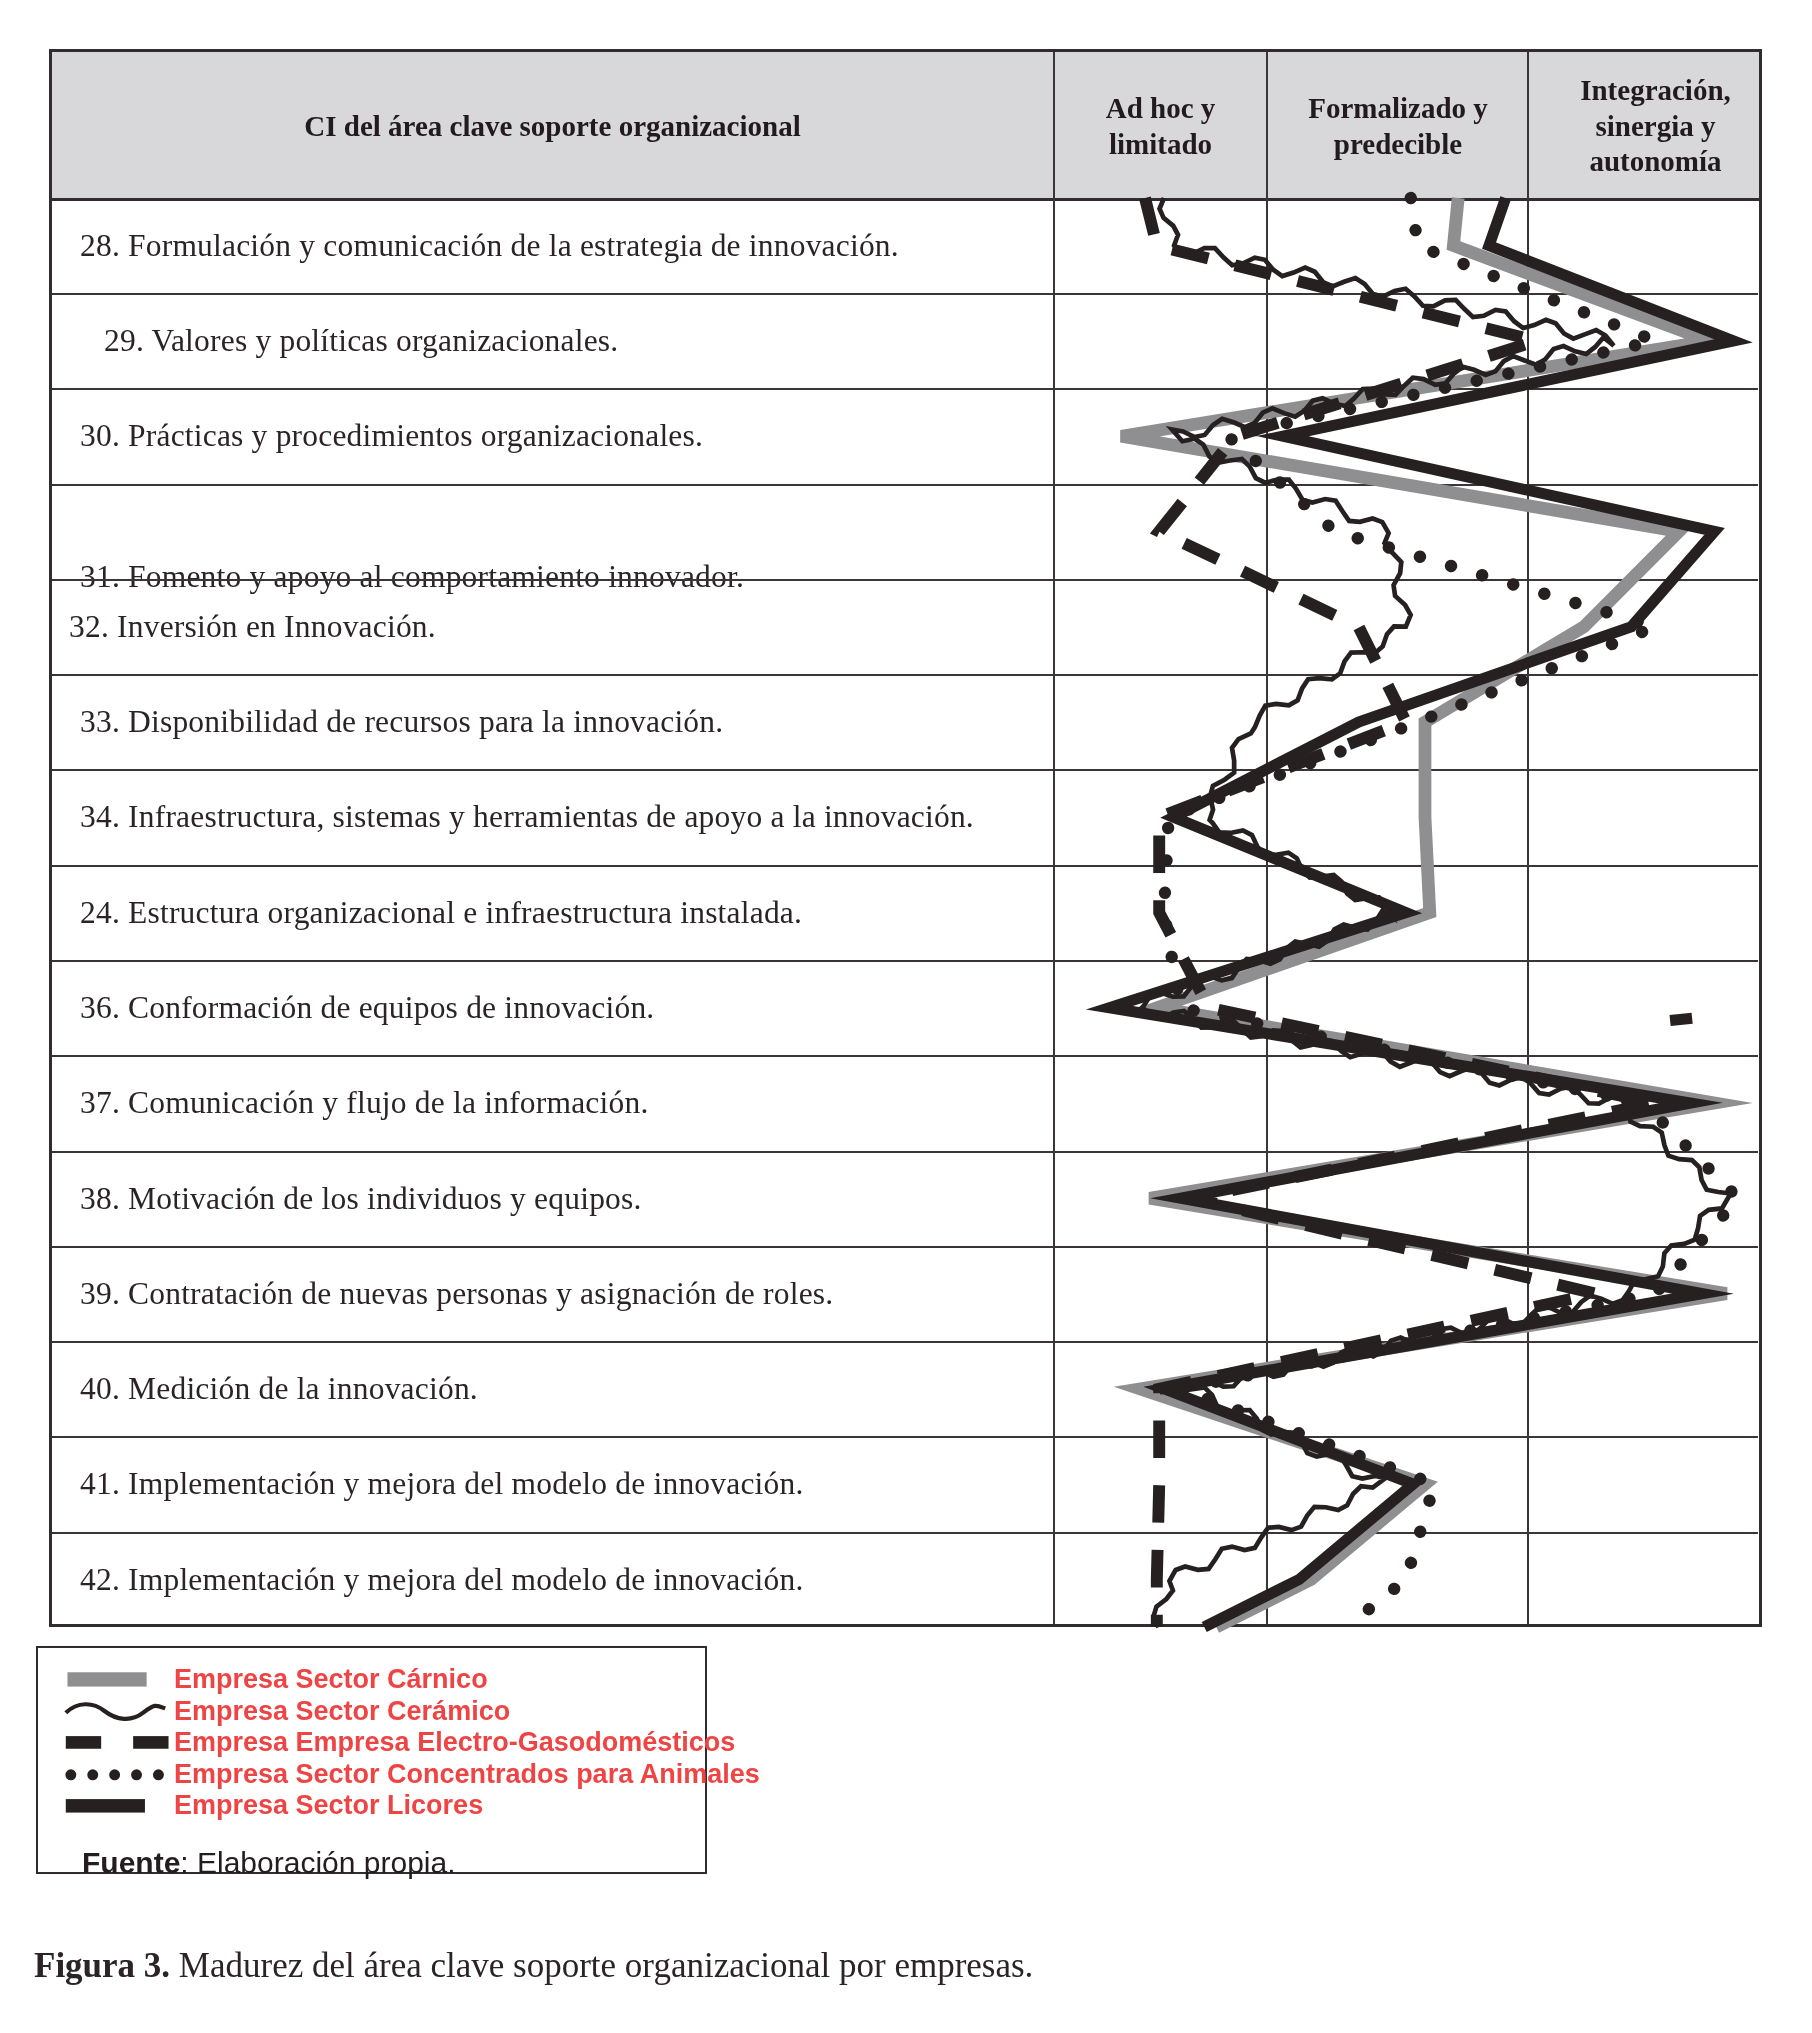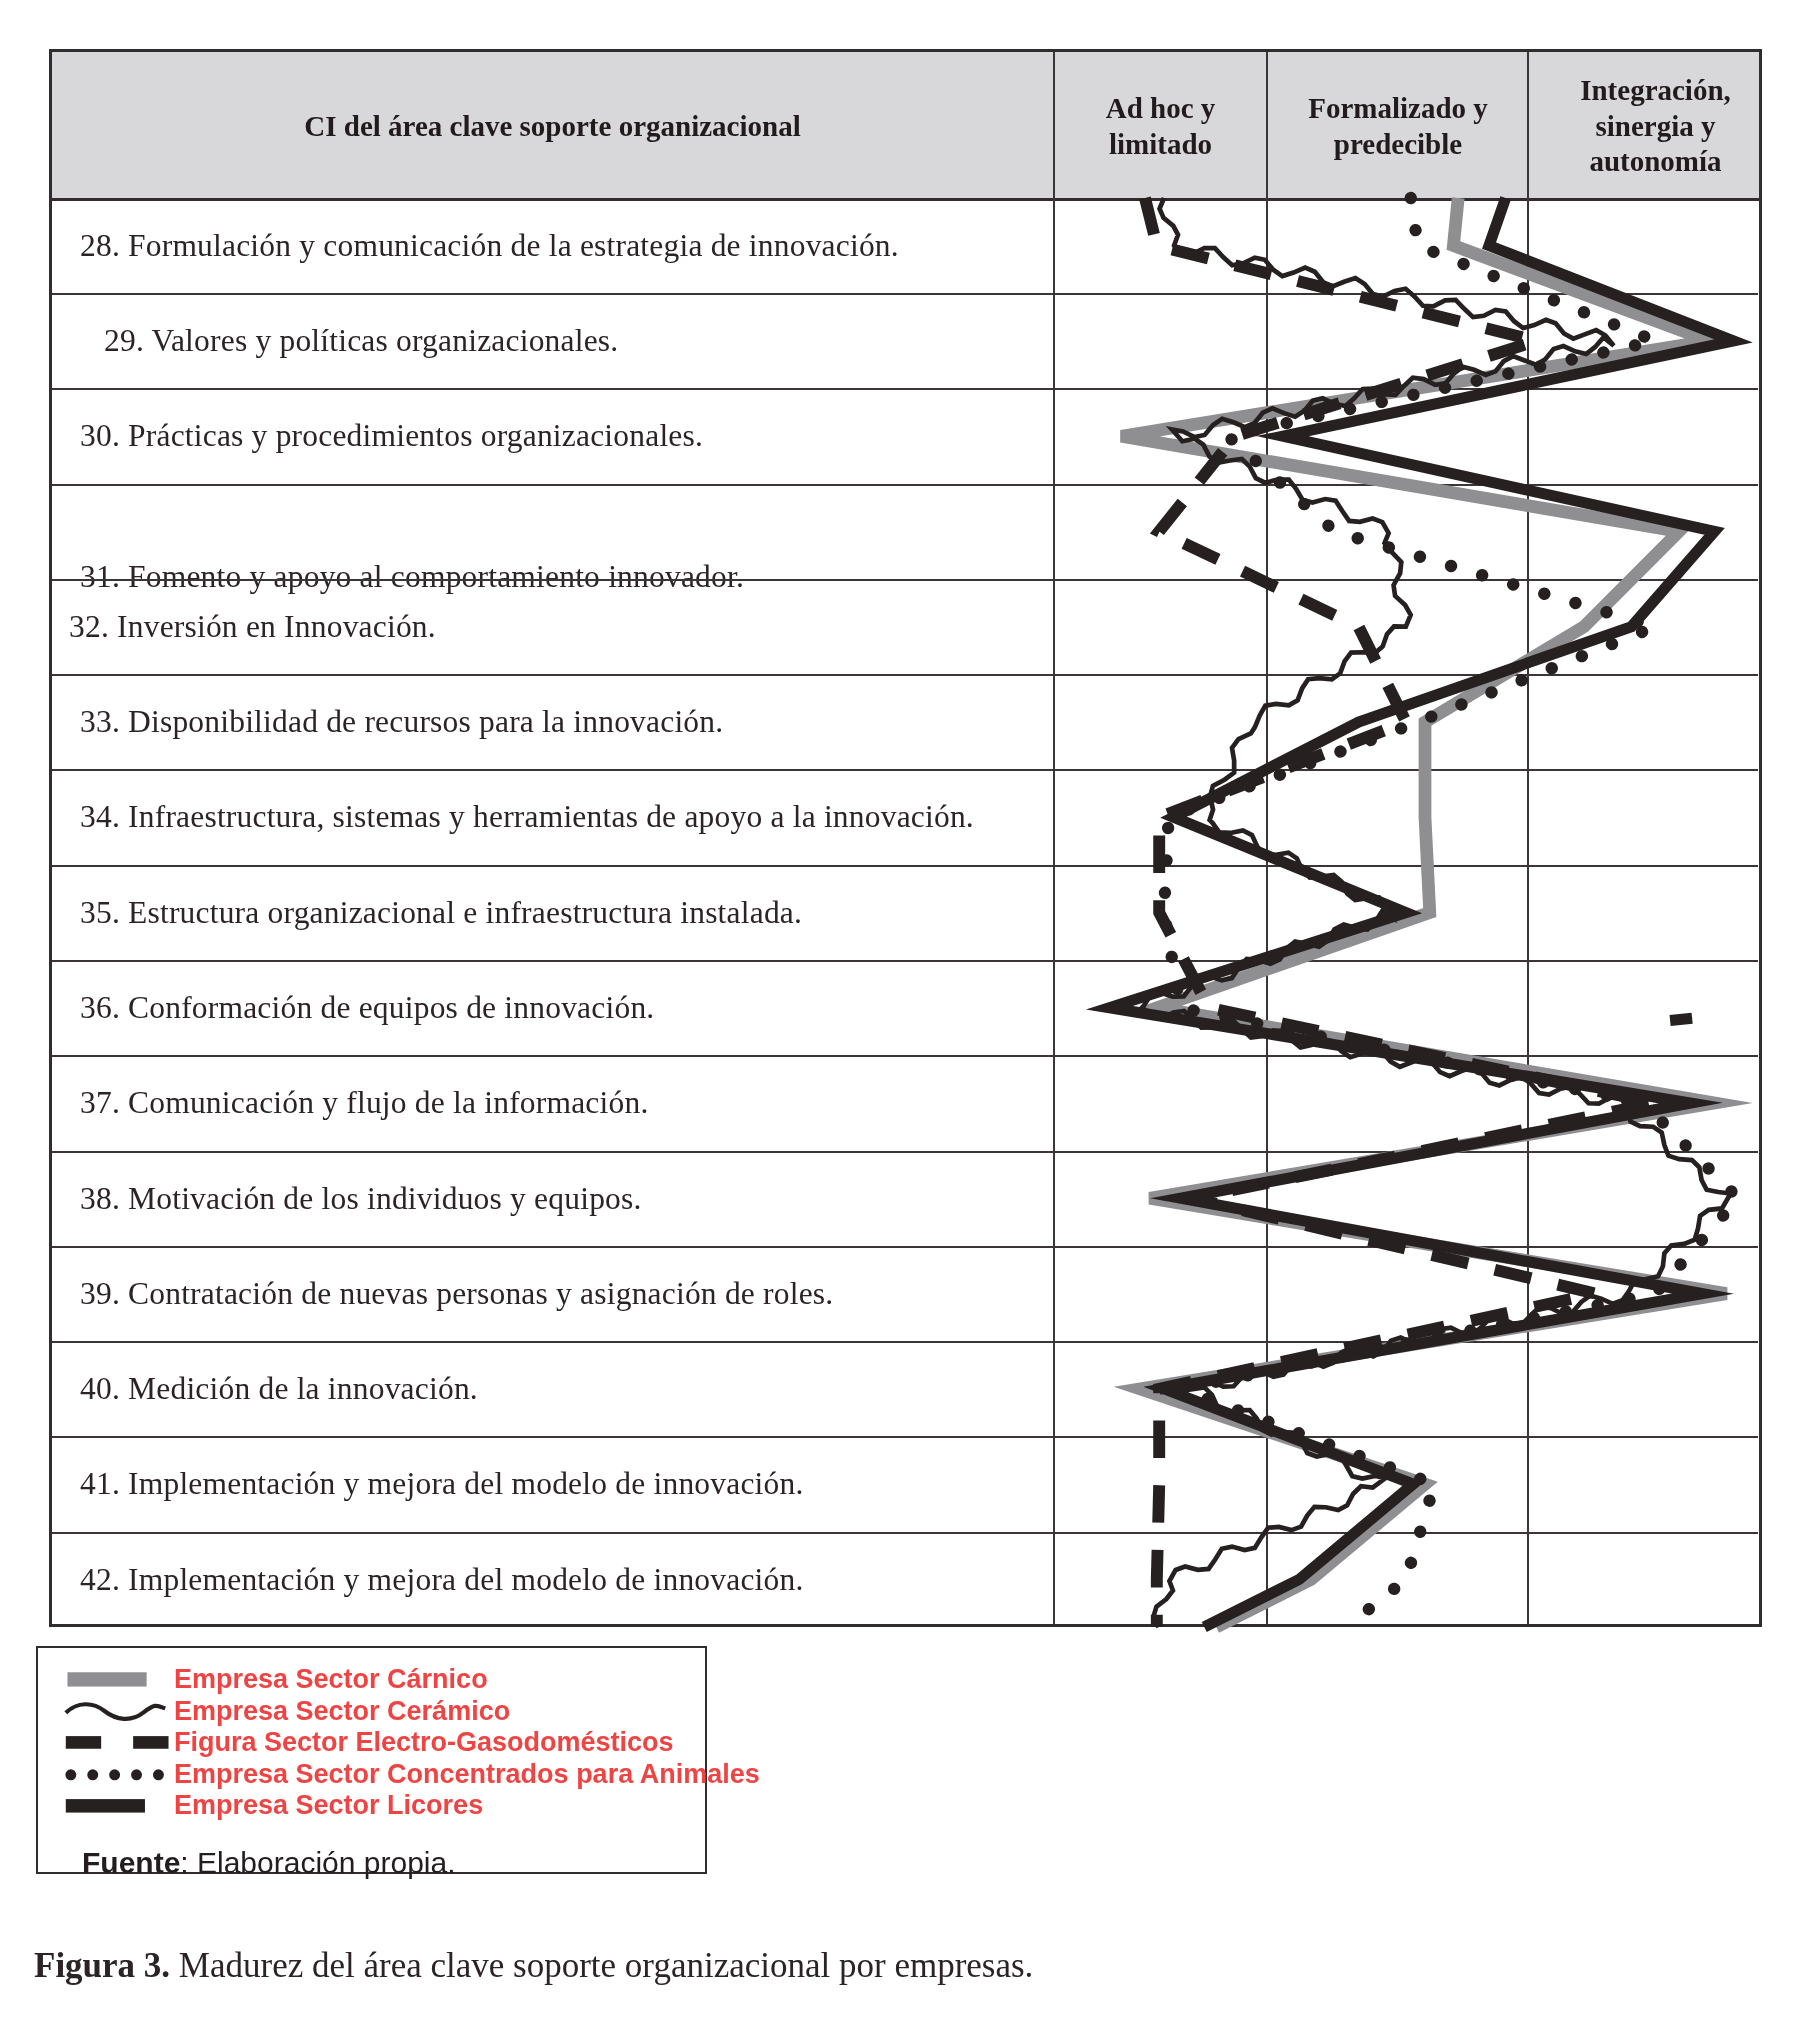--- a/index.html
+++ b/index.html
@@ -58,21 +58,21 @@
       <div class="rowlab" style="top: 336px; height: 95px;">30. Prácticas y procedimientos organizacionales.</div>
       <div class="hline" style="top: 336px;"></div>
       <div class="rowlab" style="top: 432px; height: 95px; margin-top: 45px;">31. Fomento y apoyo al comportamiento innovador.</div>
       <div class="hline" style="top: 432px;"></div>
       <div class="rowlab" style="top: 527px; height: 95px; padding-left: 17px;">32. Inversión en Innovación.</div>
       <div class="hline" style="top: 527px;"></div>
       <div class="rowlab" style="top: 622px; height: 95px;">33. Disponibilidad de recursos para la innovación.</div>
       <div class="hline" style="top: 622px;"></div>
       <div class="rowlab" style="top: 717px; height: 95px;">34. Infraestructura, sistemas y herramientas de apoyo a la innovación.</div>
       <div class="hline" style="top: 717px;"></div>
-      <div class="rowlab" style="top: 813px; height: 95px;">35. Estructura organizacional e infraestructura instalada.</div>
+      <div class="rowlab" style="top: 813px; height: 95px;">24. Estructura organizacional e infraestructura instalada.</div>
       <div class="hline" style="top: 813px;"></div>
       <div class="rowlab" style="top: 908px; height: 95px;">36. Conformación de equipos de innovación.</div>
       <div class="hline" style="top: 908px;"></div>
       <div class="rowlab" style="top: 1003px; height: 95px;">37. Comunicación y flujo de la información.</div>
       <div class="hline" style="top: 1003px;"></div>
       <div class="rowlab" style="top: 1099px; height: 95px;">38. Motivación de los individuos y equipos.</div>
       <div class="hline" style="top: 1099px;"></div>
       <div class="rowlab" style="top: 1194px; height: 95px;">39. Contratación de nuevas personas y asignación de roles.</div>
       <div class="hline" style="top: 1194px;"></div>
       <div class="rowlab" style="top: 1289px; height: 95px;">40. Medición de la innovación.</div>
@@ -105,21 +105,21 @@
         <span class="sw"><svg width="112" height="32" xmlns="http://www.w3.org/2000/svg" viewBox="0 0 132 38">
             <path d="M4 21 C 18 8, 36 8, 50 19 S 82 32, 96 21 S 112 12, 122 16" fill="none" stroke="#262020" stroke-width="5"></path>
           </svg></span>
         <span class="ltx">Empresa Sector Cerámico</span>
       </div>
       <div class="litem" style="top: 78px;">
         <span class="sw"><svg width="112" height="32" xmlns="http://www.w3.org/2000/svg" viewBox="0 0 132 38">
             <rect x="4" y="12" width="42" height="15" fill="#262020"></rect>
             <rect x="84" y="12" width="42" height="15" fill="#262020"></rect>
           </svg></span>
-        <span class="ltx">Figura Sector Electro-Gasodomésticos</span>
+        <span class="ltx">Empresa Empresa Electro-Gasodomésticos</span>
       </div>
       <div class="litem" style="top: 110px;">
         <span class="sw"><svg width="112" height="32" xmlns="http://www.w3.org/2000/svg" viewBox="0 0 132 38">
             <g fill="#262020">
               <circle cx="10" cy="20" r="6.5"></circle>
               <circle cx="36" cy="20" r="6.5"></circle>
               <circle cx="62" cy="20" r="6.5"></circle>
               <circle cx="88" cy="20" r="6.5"></circle>
               <circle cx="114" cy="20" r="6.5"></circle>
             </g>

